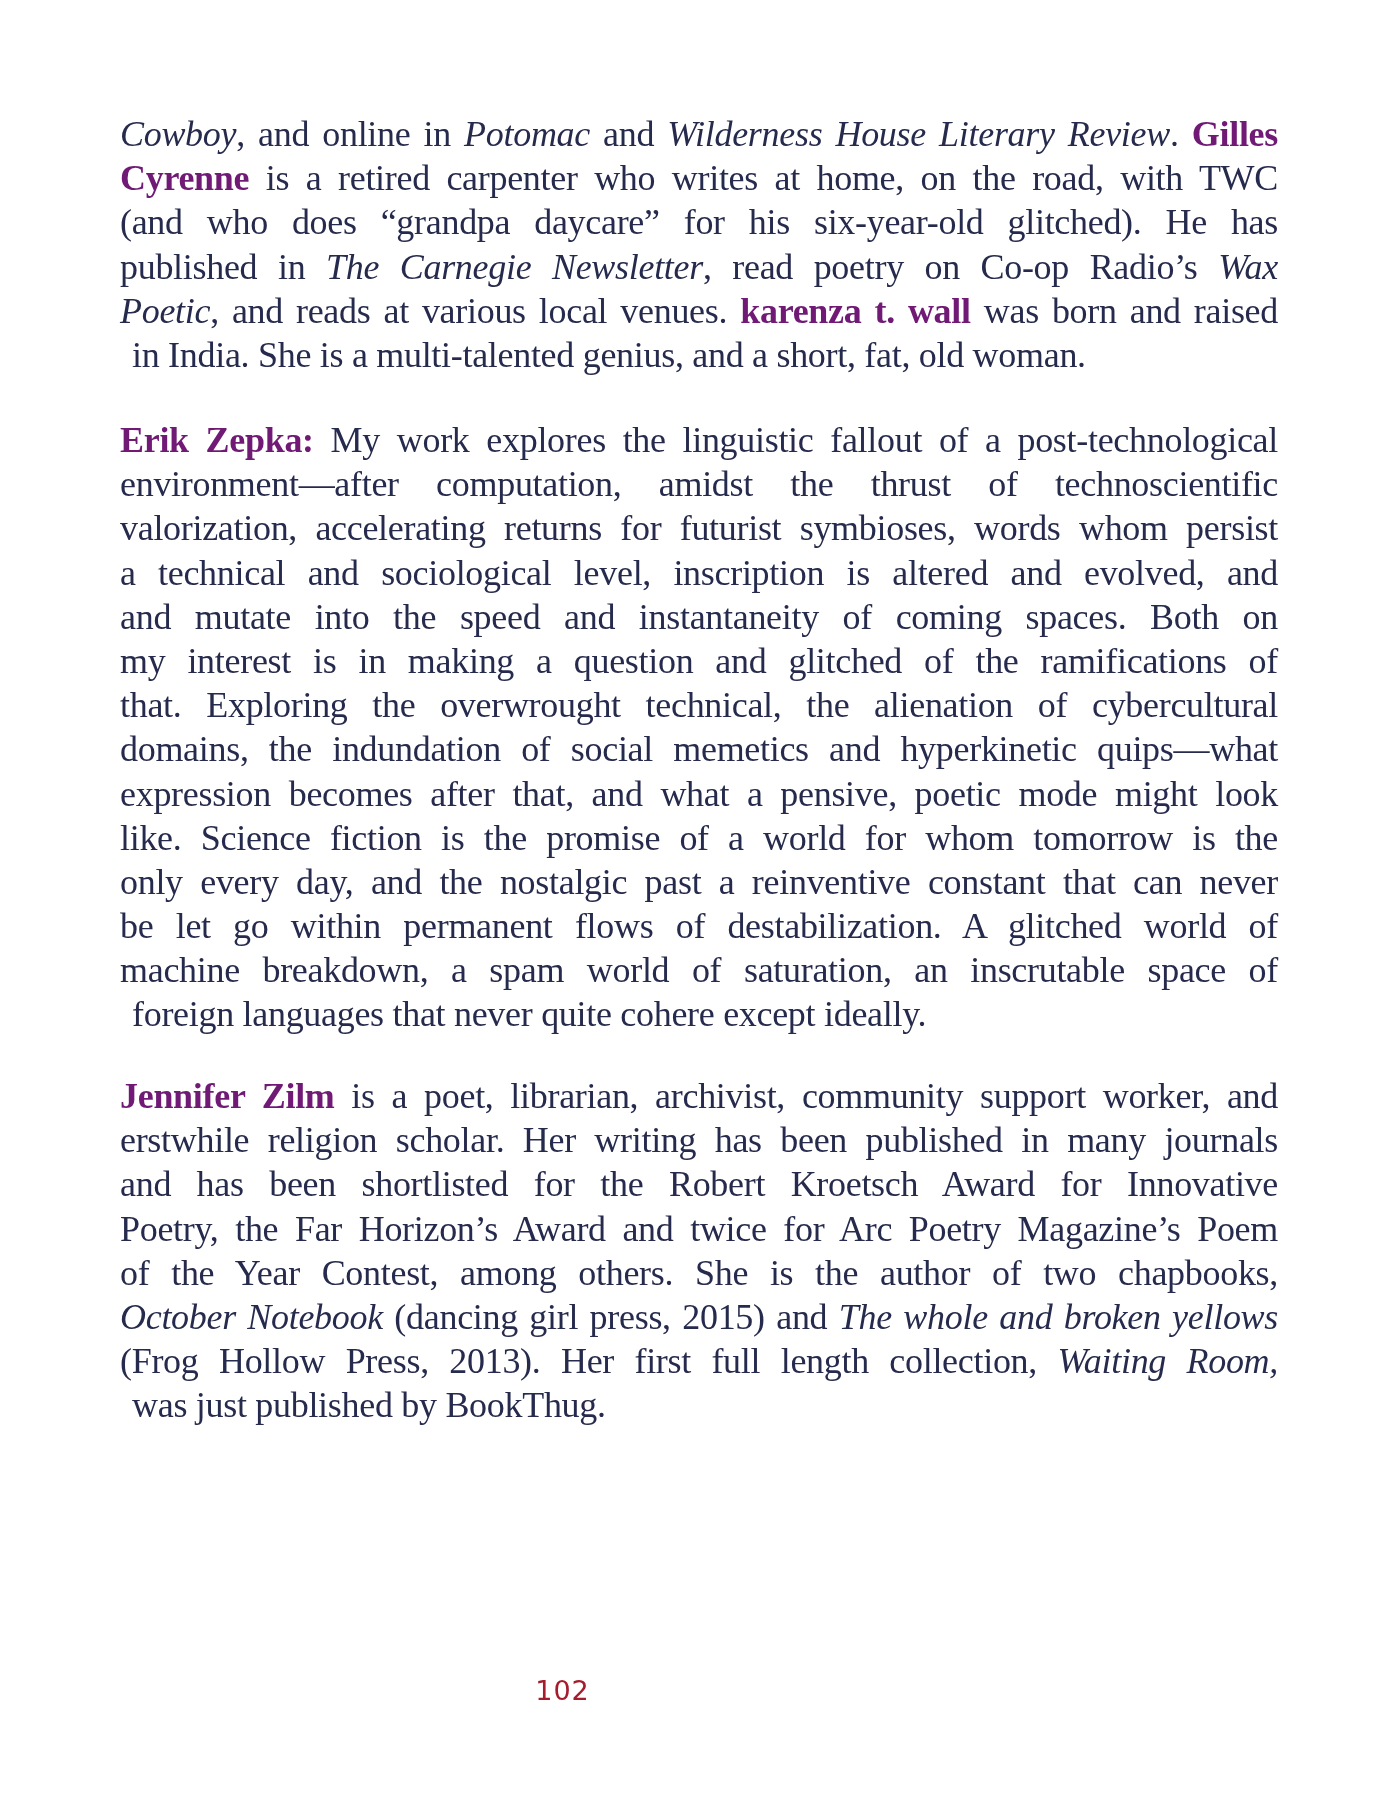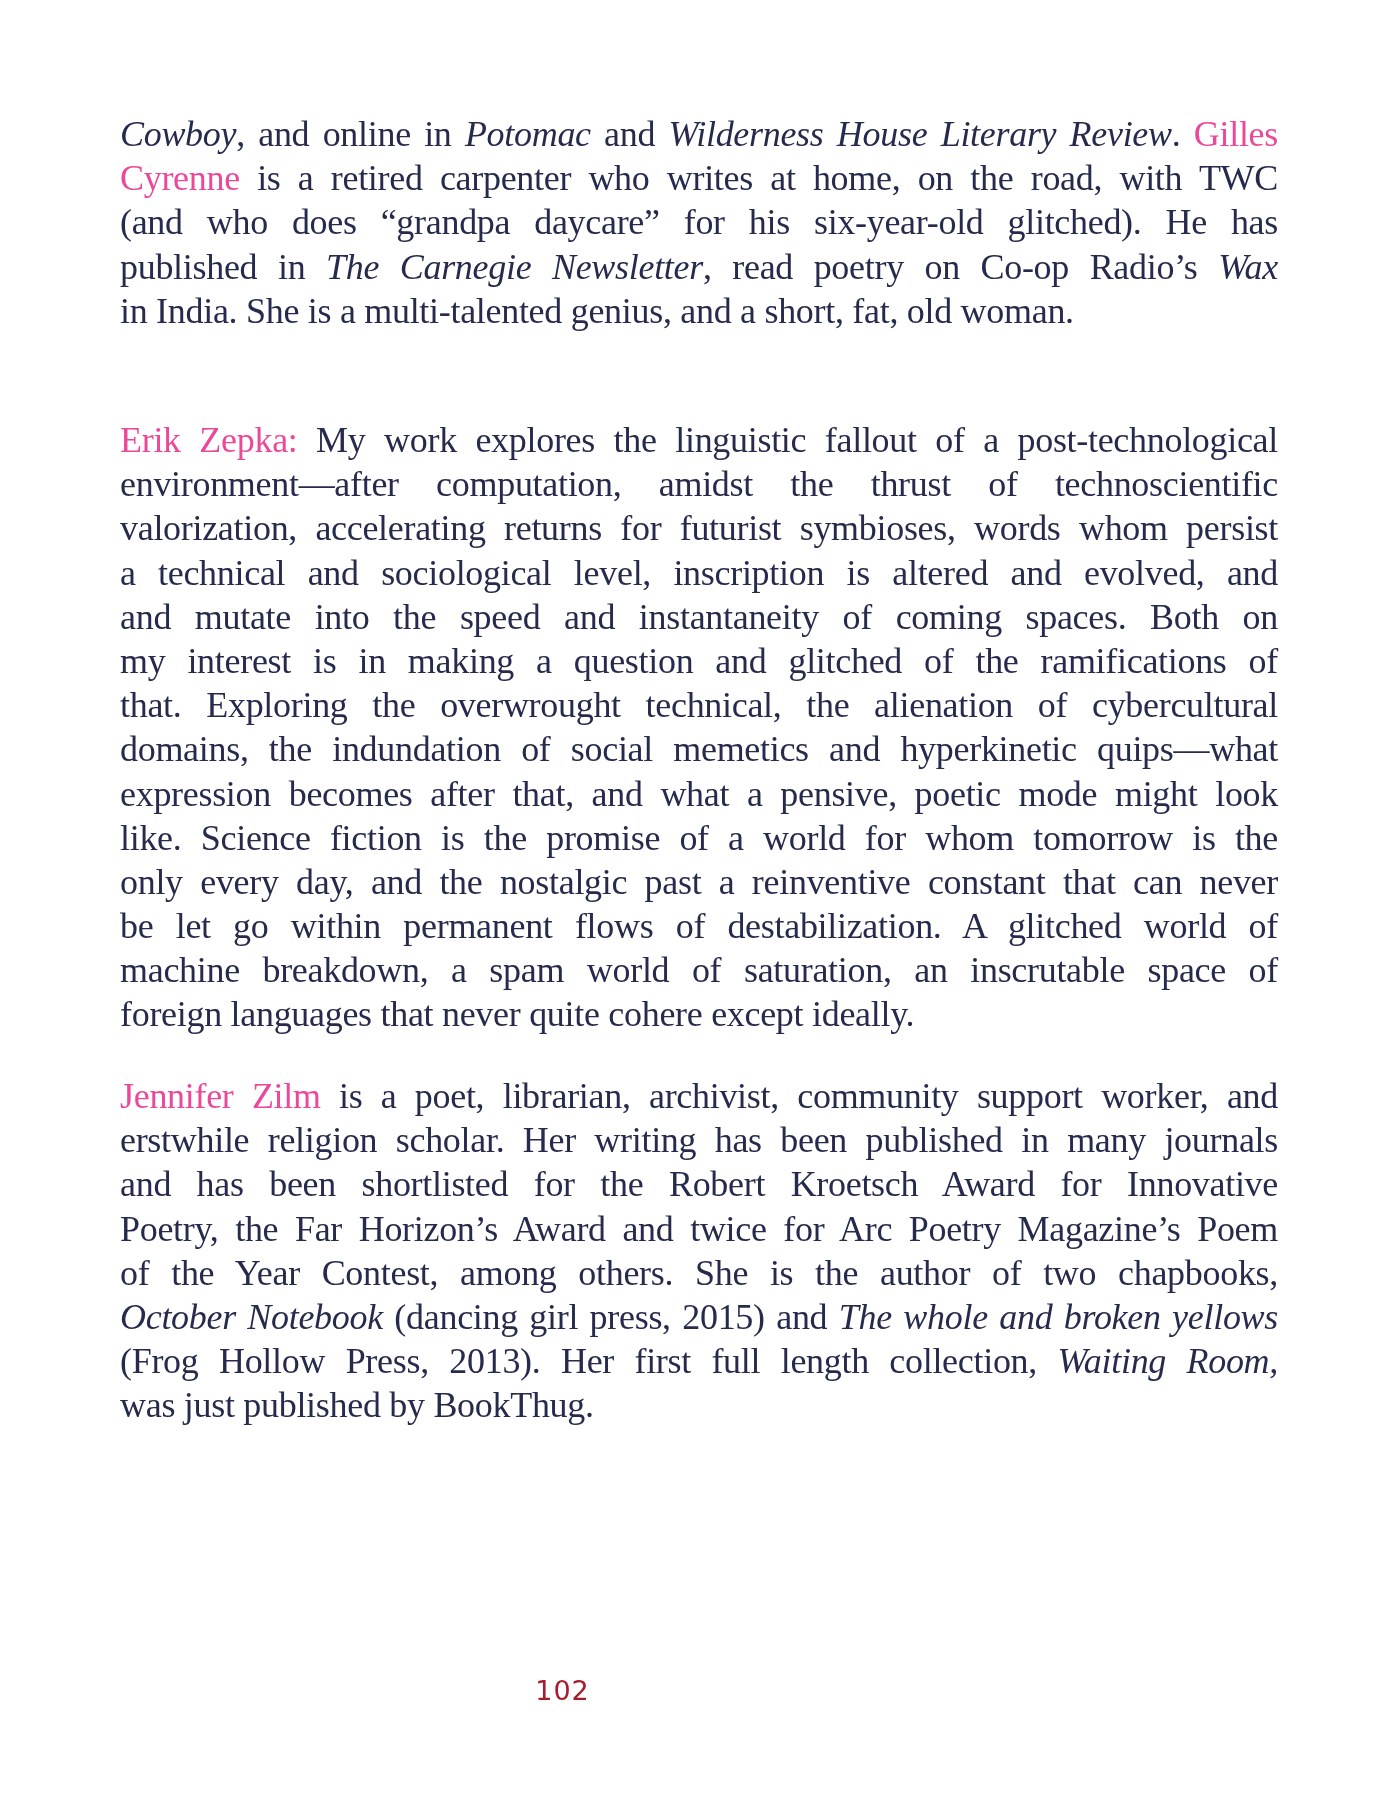--- a/index.html
+++ b/index.html
@@ -5,40 +5,41 @@
   html, body { margin: 0; padding: 0; background: #ffffff; }
   body { width: 1400px; height: 1800px; position: relative; overflow: hidden; }
   .page { position: absolute; left: 0; top: 0; width: 1400px; height: 1800px; background: #ffffff; }
   .text-block {
     position: absolute; left: 120px; width: 1158px;
     font-family: "Liberation Serif", "DejaVu Serif", serif;
     font-size: 36px; line-height: 44.2px; color: #262b4d;
     letter-spacing: -0.3px;
   }
   .line { display: block; white-space: nowrap; text-align: justify; text-align-last: justify; height: 44.2px; overflow: visible; }
-  .line.last { text-align-last: left; }
-  .name { color: #ec4899; font-weight: normal; }
+  .line.last { text-align-last: left; margin-left: 12px; }
+  .name { color: #701a75; font-weight: bold; }
   .ital { font-style: italic; }
   #para-1 { top: 112px; }
   #para-2 { top: 418px; }
   #para-3 { top: 1074px; }
   .page-number {
     position: absolute; left: 0; width: 1125px; top: 1675px; text-align: center;
     font-family: "DejaVu Sans", sans-serif; font-size: 27px; color: #a51c2c; letter-spacing: 1px;
   }
 </style>
 </head>
 <body>
 
 <div class="page">
   <div class="text-block" id="para-1">
       <span class="line"><span class="ital">Cowboy</span><span>, and online in </span><span class="ital">Potomac</span><span> and </span><span class="ital">Wilderness House Literary Review</span><span>. </span><span class="name">Gilles</span></span>
       <span class="line"><span class="name">Cyrenne</span><span> is a retired carpenter who writes at home, on the road, with TWC</span></span>
       <span class="line"><span>(and who does “grandpa daycare” for his six-year-old glitched). He has</span></span>
       <span class="line"><span>published in </span><span class="ital">The Carnegie Newsletter</span><span>, read poetry on Co-op Radio’s </span><span class="ital">Wax</span></span>
+      <span class="line"><span class="ital">Poetic</span><span>, and reads at various local venues. </span><span class="name">karenza t. wall</span><span> was born and raised</span></span>
       <span class="line last"><span>in India. She is a multi-talented genius, and a short, fat, old woman.</span></span>
     </div>
   <div class="text-block" id="para-2">
       <span class="line"><span class="name">Erik Zepka:</span><span> My work explores the linguistic fallout of a post-technological</span></span>
       <span class="line"><span>environment—after computation, amidst the thrust of technoscientific</span></span>
       <span class="line"><span>valorization, accelerating returns for futurist symbioses, words whom persist</span></span>
       <span class="line"><span>a technical and sociological level, inscription is altered and evolved, and</span></span>
       <span class="line"><span>and mutate into the speed and instantaneity of coming spaces. Both on</span></span>
       <span class="line"><span>my interest is in making a question and glitched of the ramifications of</span></span>
       <span class="line"><span>that. Exploring the overwrought technical, the alienation of cybercultural</span></span>

